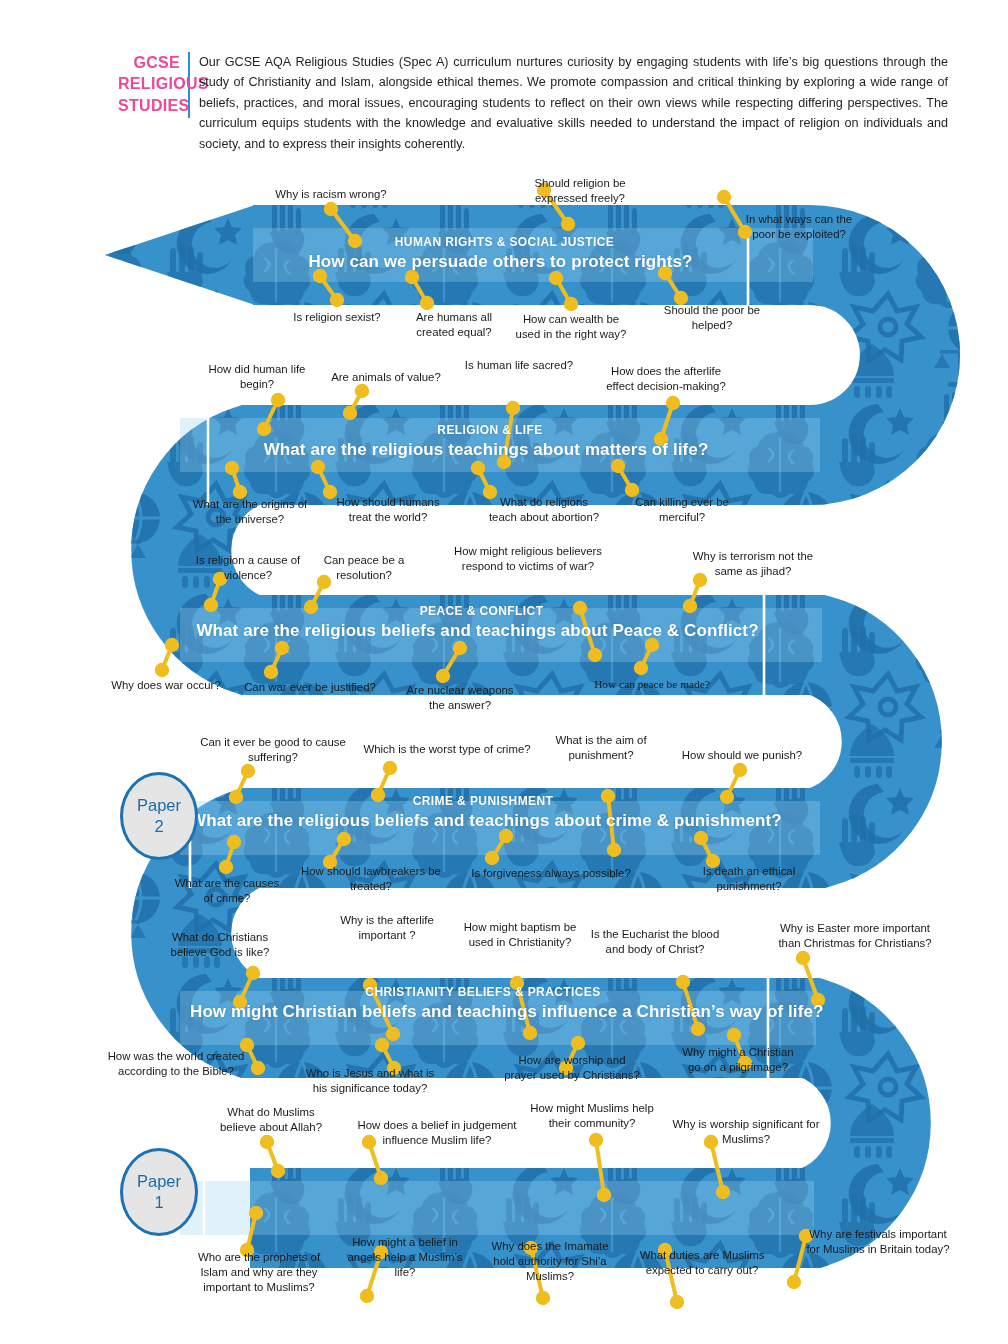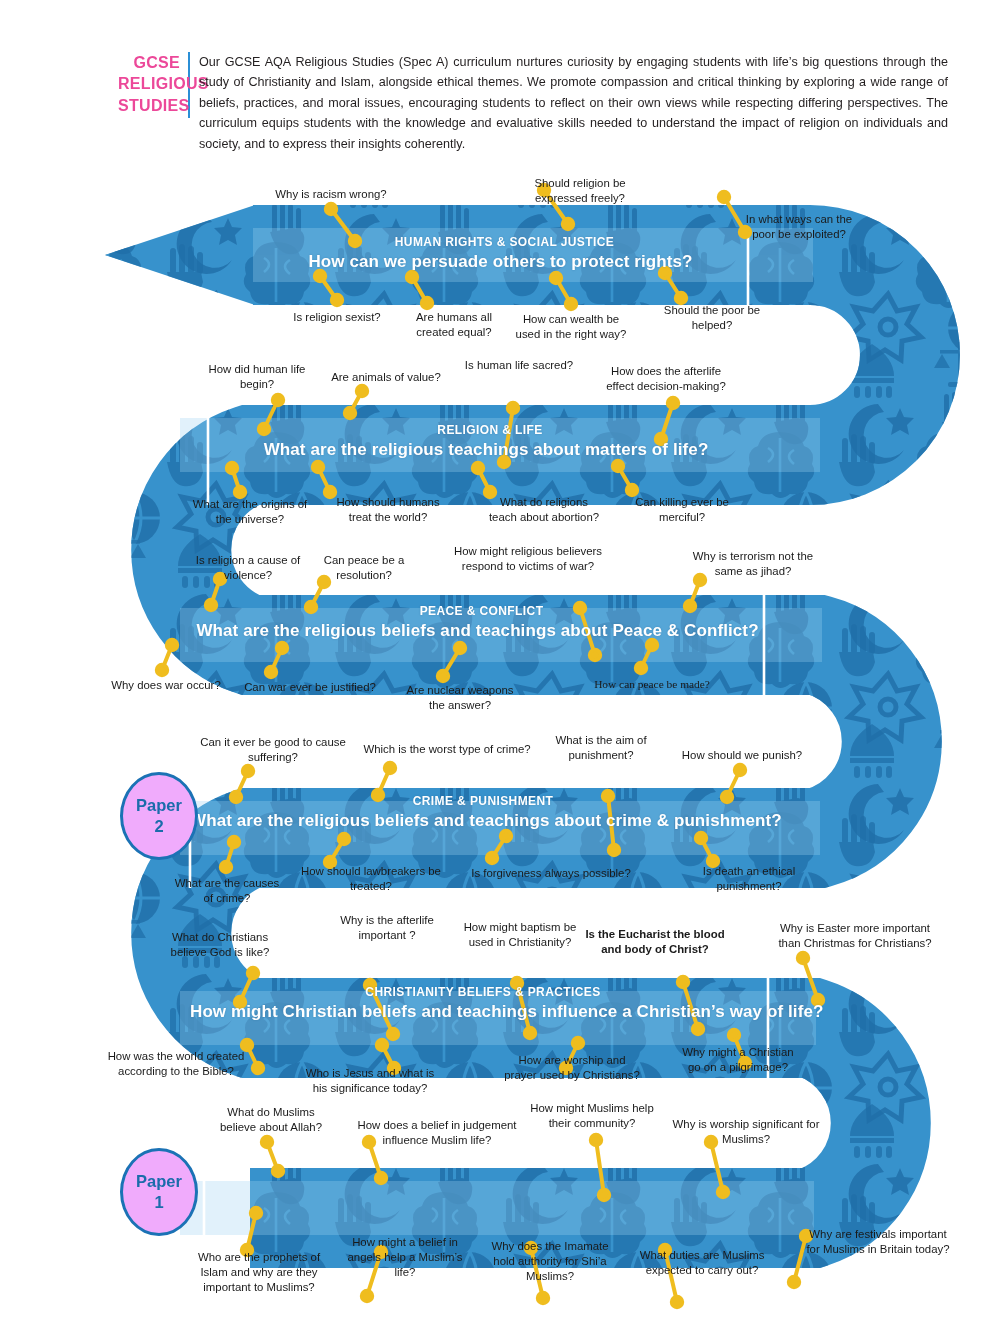--- a/index.html
+++ b/index.html
@@ -47,23 +47,23 @@
   }
   .band-sub {
     font-size: 17px; font-weight: bold; letter-spacing: .1px;
     margin-top: 3px; white-space: nowrap;
     text-shadow: 0 0 2px rgba(20,70,110,.28);
   }
 
   
   .paper-badge {
     position:absolute; width:78px; height:88px; border-radius:50%;
-    background:#f0abfc; border:3px solid #1b72b5;
+    background:#e5e5e5; border:3px solid #1b72b5;
     display:flex; flex-direction:column; align-items:center; justify-content:center;
-    color:#1b6cab; font-weight:bold; line-height:1.25;
+    color:#1b6cab; font-weight:normal; line-height:1.25;
   }
   .paper-badge .p-word { font-size:16.5px; }
   .paper-badge .p-num  { font-size:16.5px; }
 
   
   .q {
     position:absolute; font-size:11.4px; line-height:1.32; color:#1a1a1a;
     text-align:center; white-space:pre-line;
   }
 
@@ -474,21 +474,21 @@
   <div class="q" style="left:458px; top:866px; width:186px;">Is forgiveness always possible?</div>
   <div class="q" style="left:684px; top:864px; width:130px;">Is death an ethical
 punishment?</div>
 
   <div class="q" style="left:155px; top:930px; width:130px;">What do Christians
 believe God is like?</div>
   <div class="q" style="left:324px; top:913px; width:126px;">Why is the afterlife
 important ?</div>
   <div class="q" style="left:452px; top:920px; width:136px;">How might baptism be
 used in Christianity?</div>
-  <div class="q" style="left:582px; top:927px; width:146px;font-weight:bold;">Is the Eucharist the blood
+  <div class="q" style="left:582px; top:927px; width:146px;">Is the Eucharist the blood
 and body of Christ?</div>
   <div class="q" style="left:764px; top:921px; width:182px;">Why is Easter more important
 than Christmas for Christians?</div>
   <div class="q" style="left:97px; top:1049px; width:158px;">How was the world created
 according to the Bible?</div>
   <div class="q" style="left:290px; top:1058px; width:160px;margin-top:8px;">Who is Jesus and what is
 his significance today?</div>
   <div class="q" style="left:492px; top:1053px; width:160px;">How are worship and
 prayer used by Christians?</div>
   <div class="q" style="left:672px; top:1045px; width:132px;">Why might a Christian

